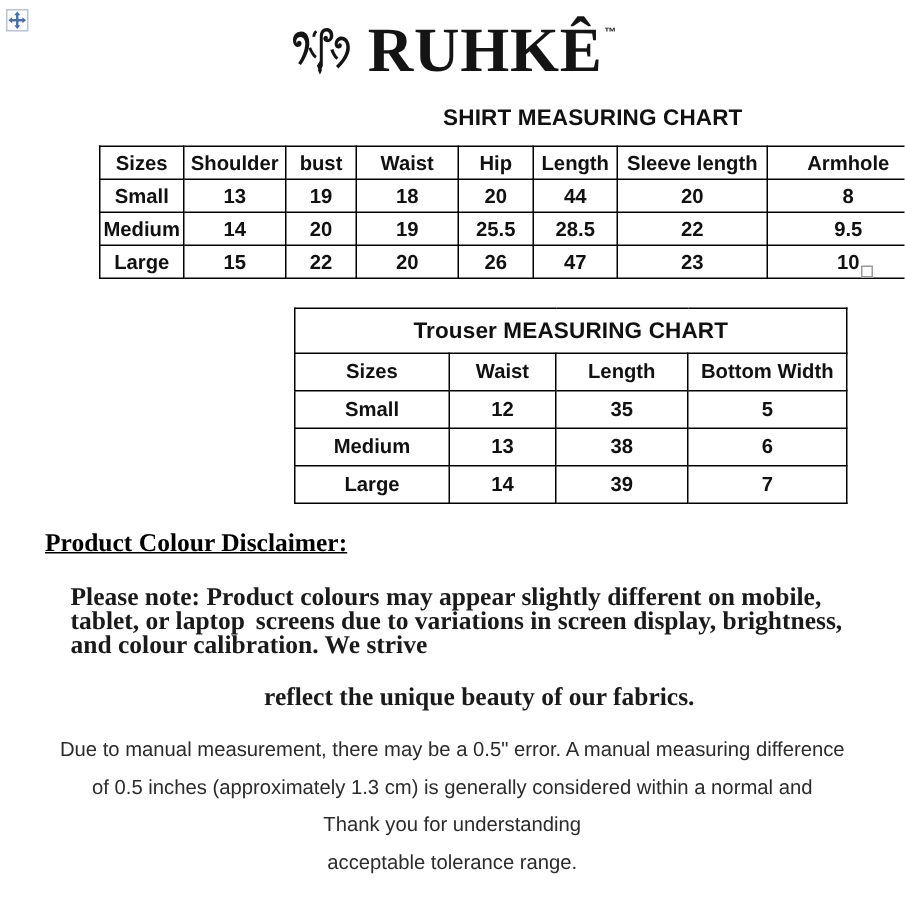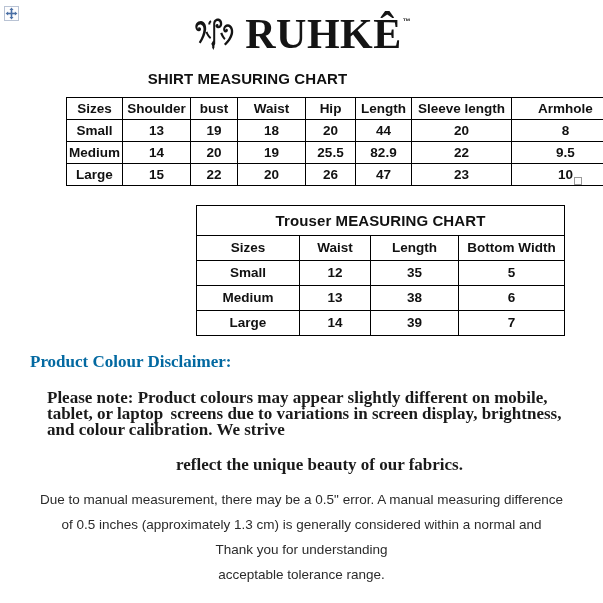--- a/index.html
+++ b/index.html
@@ -78,21 +78,21 @@
     margin-top: 6px;
     margin-left: 1px;
   }
 
   
   .shirt-title {
     position: absolute;
     left: 0;
     top: 70px;
     width: 495px;
-    text-align: center;
+    text-align: right;
     font-family: "Liberation Sans", sans-serif;
     font-weight: 700;
     font-size: 15px;
     letter-spacing: 0.1px;
     color: #111111;
   }
 
   
   table.chart {
     border-collapse: collapse;
@@ -138,21 +138,22 @@
   }
 
   
   .disc-heading {
     position: absolute;
     left: 30px;
     top: 352px;
     font-family: "Liberation Serif", "DejaVu Serif", serif;
     font-weight: 700;
     font-size: 17px;
-    color: #0369a1;
+    color: #000000;
+    text-decoration: underline;
   }
   .disc-body {
     position: absolute;
     left: 19px;
     top: 390px;
     width: 545px;
     font-family: "Liberation Serif", "DejaVu Serif", serif;
     font-weight: 700;
     font-size: 17px;
     line-height: 16px;
@@ -254,21 +255,21 @@
           <td>44</td>
           <td>20</td>
           <td>8</td>
         </tr>
         <tr>
           <td>Medium</td>
           <td>14</td>
           <td>20</td>
           <td>19</td>
           <td>25.5</td>
-          <td>82.9</td>
+          <td>28.5</td>
           <td>22</td>
           <td>9.5</td>
         </tr>
         <tr>
           <td>Large</td>
           <td>15</td>
           <td>22</td>
           <td>20</td>
           <td>26</td>
           <td>47</td>

